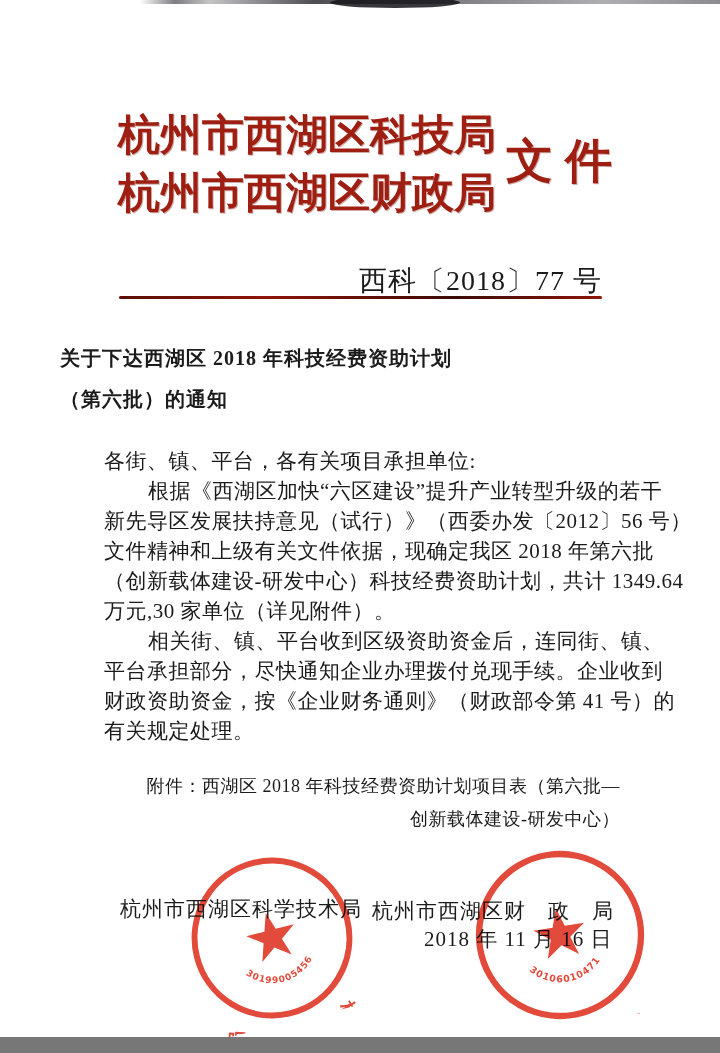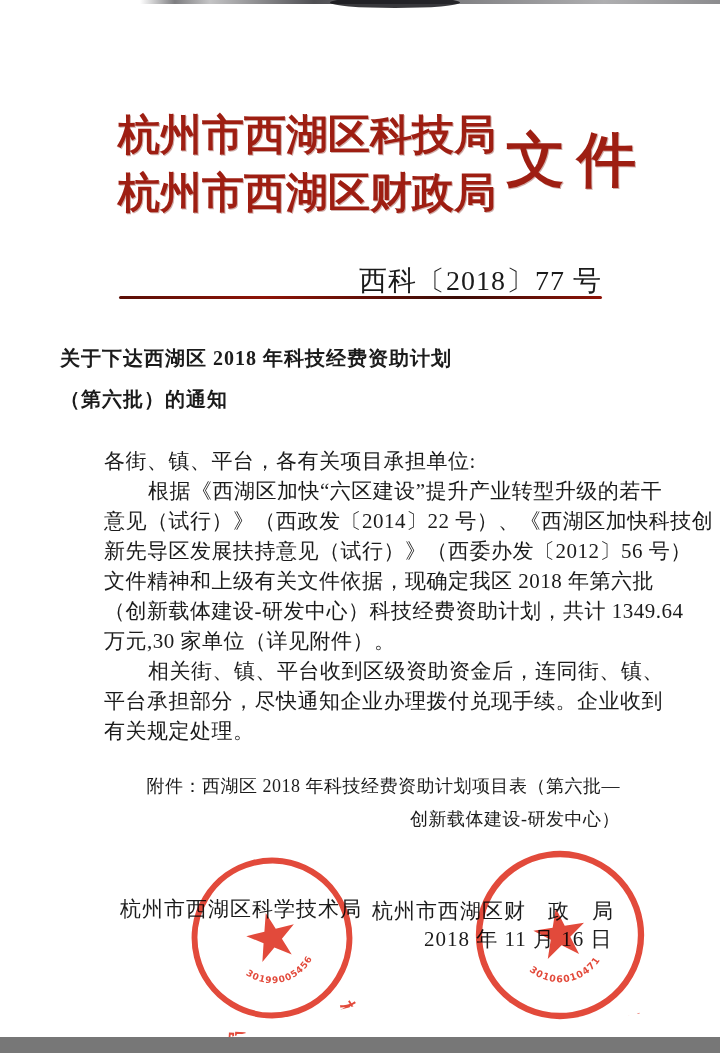--- a/index.html
+++ b/index.html
@@ -24,21 +24,21 @@
     background:#15151a;opacity:.85;
   }
   .letterhead{position:absolute;left:118px;top:106px;width:500px;display:flex;align-items:center;}
   .org-lines{white-space:nowrap;}
   .org-line{
     font-size:42px;font-weight:bold;color:var(--header_red);
     line-height:58px;letter-spacing:0px;
     text-shadow:1px 1px 0 rgba(120,20,10,.35);
   }
   .doc-word{
-    font-size:59px;font-weight:bold;color:var(--header_red);
+    font-size:47px;font-weight:bold;color:var(--header_red);
     letter-spacing:12px;margin-left:10px;margin-top:-6px;white-space:nowrap;
     text-shadow:1px 1px 0 rgba(120,20,10,.35);
   }
   .doc-number{
     position:absolute;left:120px;top:262px;width:482px;text-align:right;
     font-size:28px;letter-spacing:1px;
   }
   .red-rule{
     position:absolute;left:119px;top:296px;width:483px;height:3px;
     background:linear-gradient(to right,#5a0f06,var(--rule_red) 30%,#3a0c06 70%,var(--rule_red));
@@ -95,27 +95,27 @@
   <div class="red-rule"></div>
 
   <div class="doc-title">
     <div>关于下达西湖区 2018 年科技经费资助计划</div>
     <div>（第六批）的通知</div>
   </div>
 
   <div class="doc-body">
     <div class="bline">各街、镇、平台，各有关项目承担单位:</div>
     <div class="bline ind">根据《西湖区加快“六区建设”提升产业转型升级的若干</div>
-    <div class="bline">意见（试行）》（西政发〔2014〕22 号）、《西湖区加快科技创</div>
     <div class="bline">新先导区发展扶持意见（试行）》（西委办发〔2012〕56 号）</div>
     <div class="bline">文件精神和上级有关文件依据，现确定我区 2018 年第六批</div>
     <div class="bline">（创新载体建设-研发中心）科技经费资助计划，共计 1349.64</div>
     <div class="bline">万元,30 家单位（详见附件）。</div>
     <div class="bline ind">相关街、镇、平台收到区级资助资金后，连同街、镇、</div>
     <div class="bline">平台承担部分，尽快通知企业办理拨付兑现手续。企业收到</div>
+    <div class="bline">财政资助资金，按《企业财务通则》（财政部令第 41 号）的</div>
     <div class="bline">有关规定处理。</div>
     <div class="attachment">
       <div class="aline">附件：西湖区 2018 年科技经费资助计划项目表（第六批—</div>
       <div class="aline">创新载体建设-研发中心）</div>
     </div>
   </div>
 
   <div class="sig sig-left">杭州市西湖区科学技术局</div>
   <div class="sig sig-right">杭州市西湖区财　政　局</div>
   <div class="doc-date">2018 年 11 月 16 日</div>

